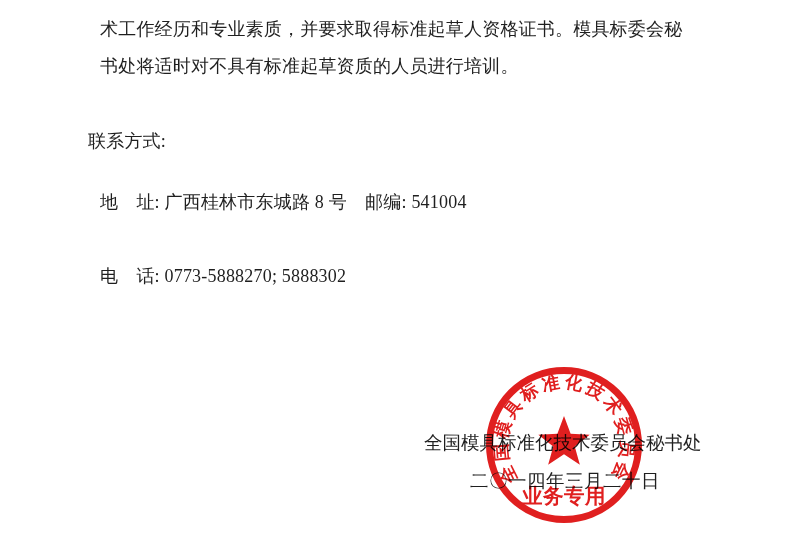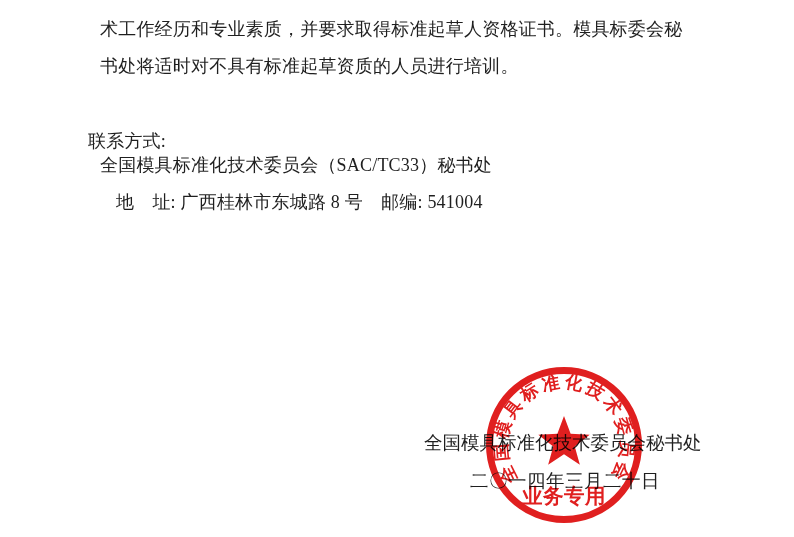--- a/index.html
+++ b/index.html
@@ -57,22 +57,22 @@
 </style>
 </head>
 <body style="color: rgb(31, 31, 31); background: rgb(255, 255, 255);">
 
 <div class="page">
 
   <div class="line" style="left:100px; top:19px;">术工作经历和专业素质，并要求取得标准起草人资格证书。模具标委会秘</div>
   <div class="line" style="left:100px; top:56px;">书处将适时对不具有标准起草资质的人员进行培训。</div>
 
   <div class="line" style="left:88px; top:119px;margin-top:12px;">联系方式:</div>
-  <div class="line" style="left:100px; top:155px;">全国模具标准化技术委员会（SAC/TC33）秘书处</div>
-  <div class="line" style="left:116px; top:192px;text-align:right;">地　址: 广西桂林市东城路 8 号　邮编: 541004</div>
+  <div class="line" style="left:100px; top:192px;text-align:right;">地　址: 广西桂林市东城路 8 号　邮编: 541004</div>
+  <div class="line" style="left:100px; top:266px;">电　话: 0773-5888270; 5888302</div>
 
   <div class="sig-line" style="left:424px; top:433px;">全国模具标准化技术委员会秘书处</div>
   <div class="sig-line" style="left:470px; top:471px; letter-spacing:0.5px;">二〇一四年三月二十日</div>
 
   <div class="seal">
     <svg viewBox="-80 -80 160 160" xmlns="http://www.w3.org/2000/svg">
 
       <circle cx="0" cy="0" r="74.5" fill="none" stroke-width="7" stroke="#e01f1f"></circle>
 
       <defs>

